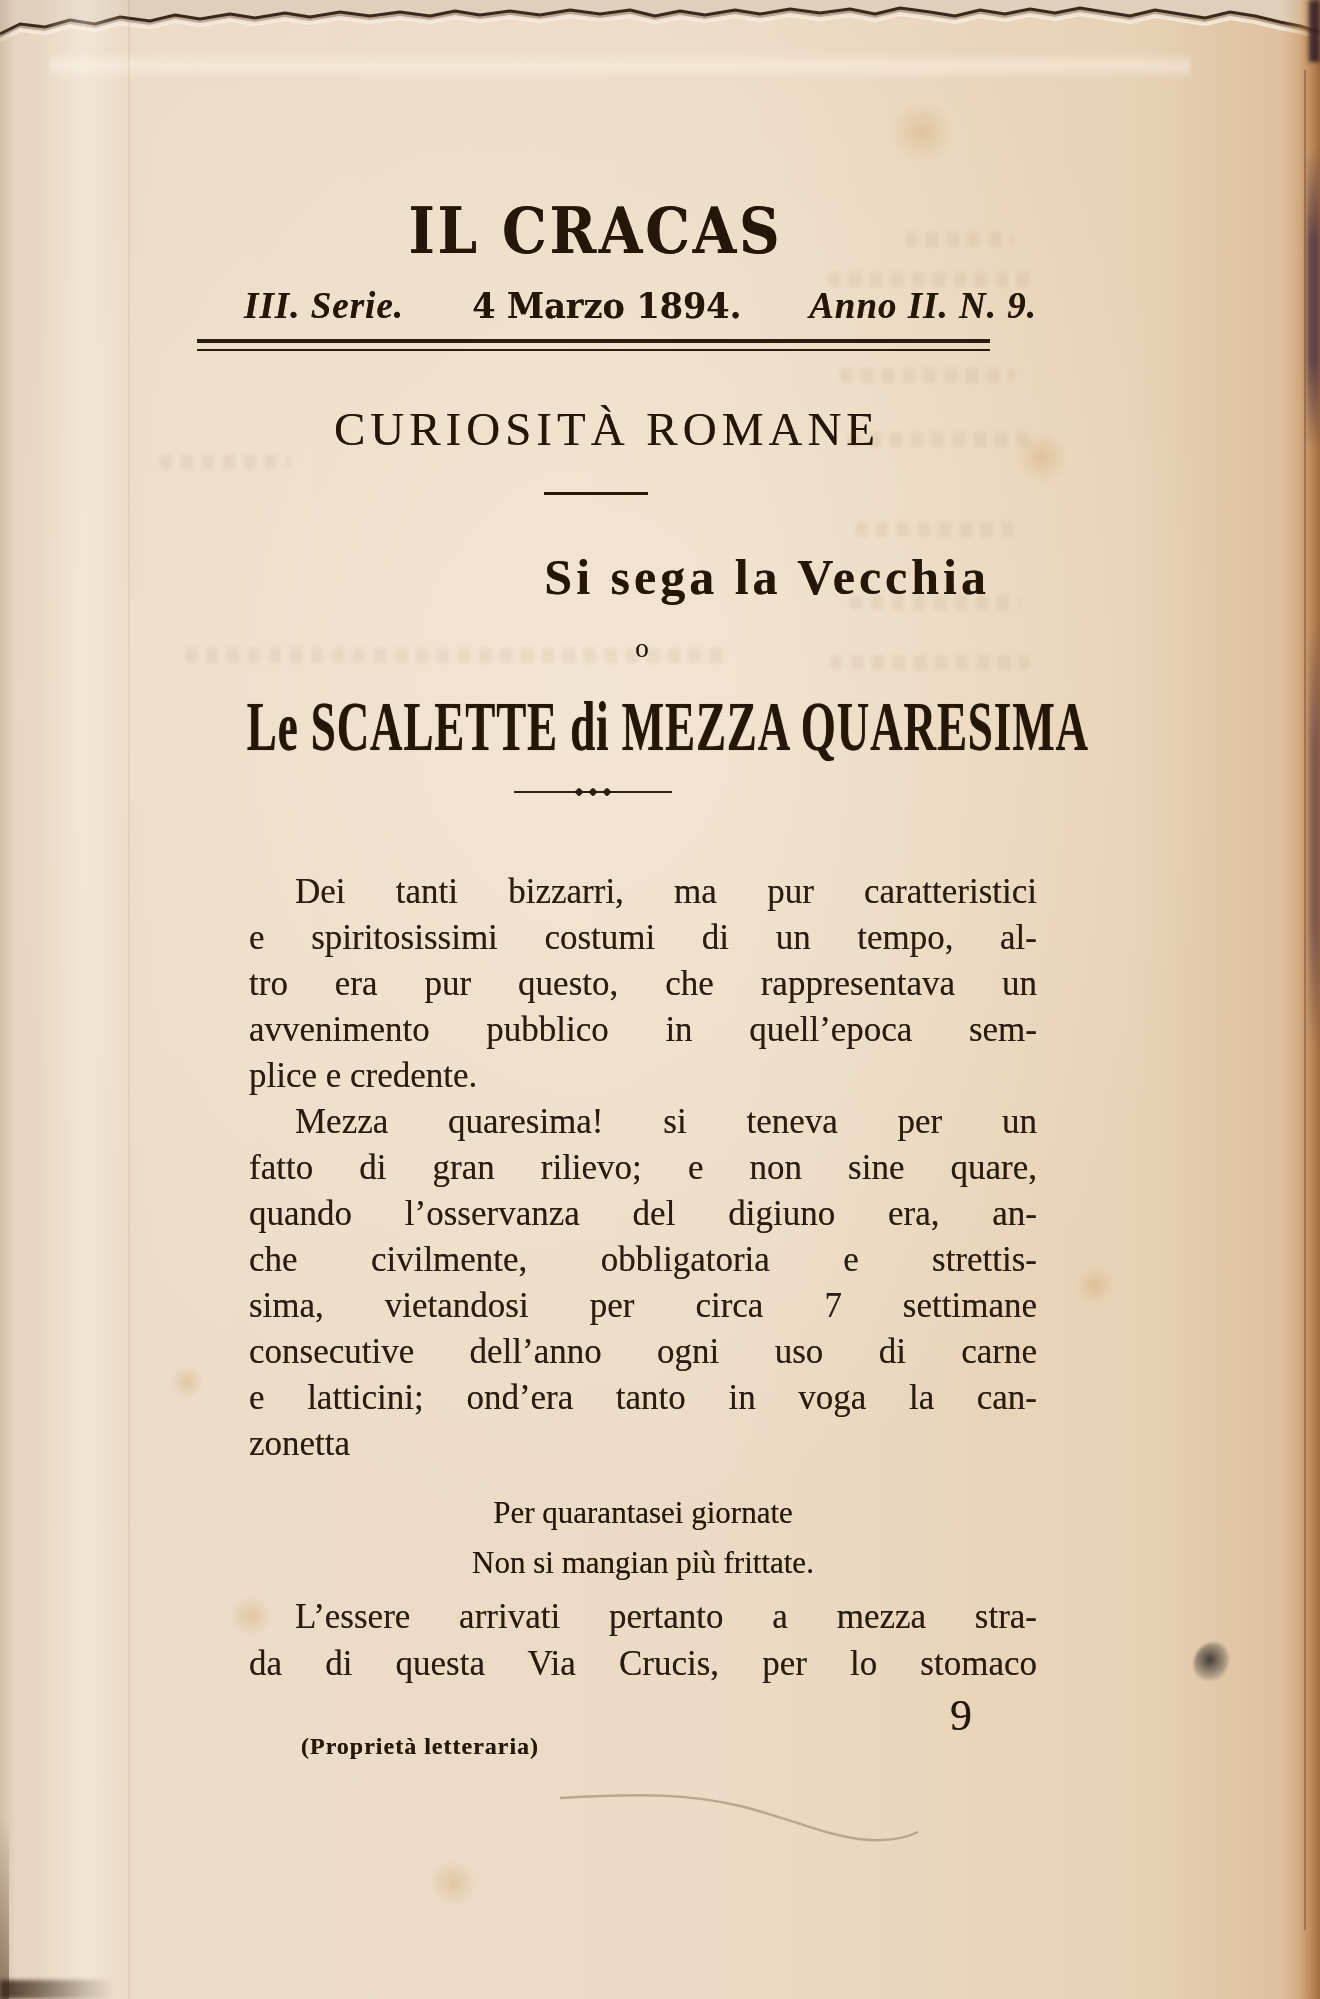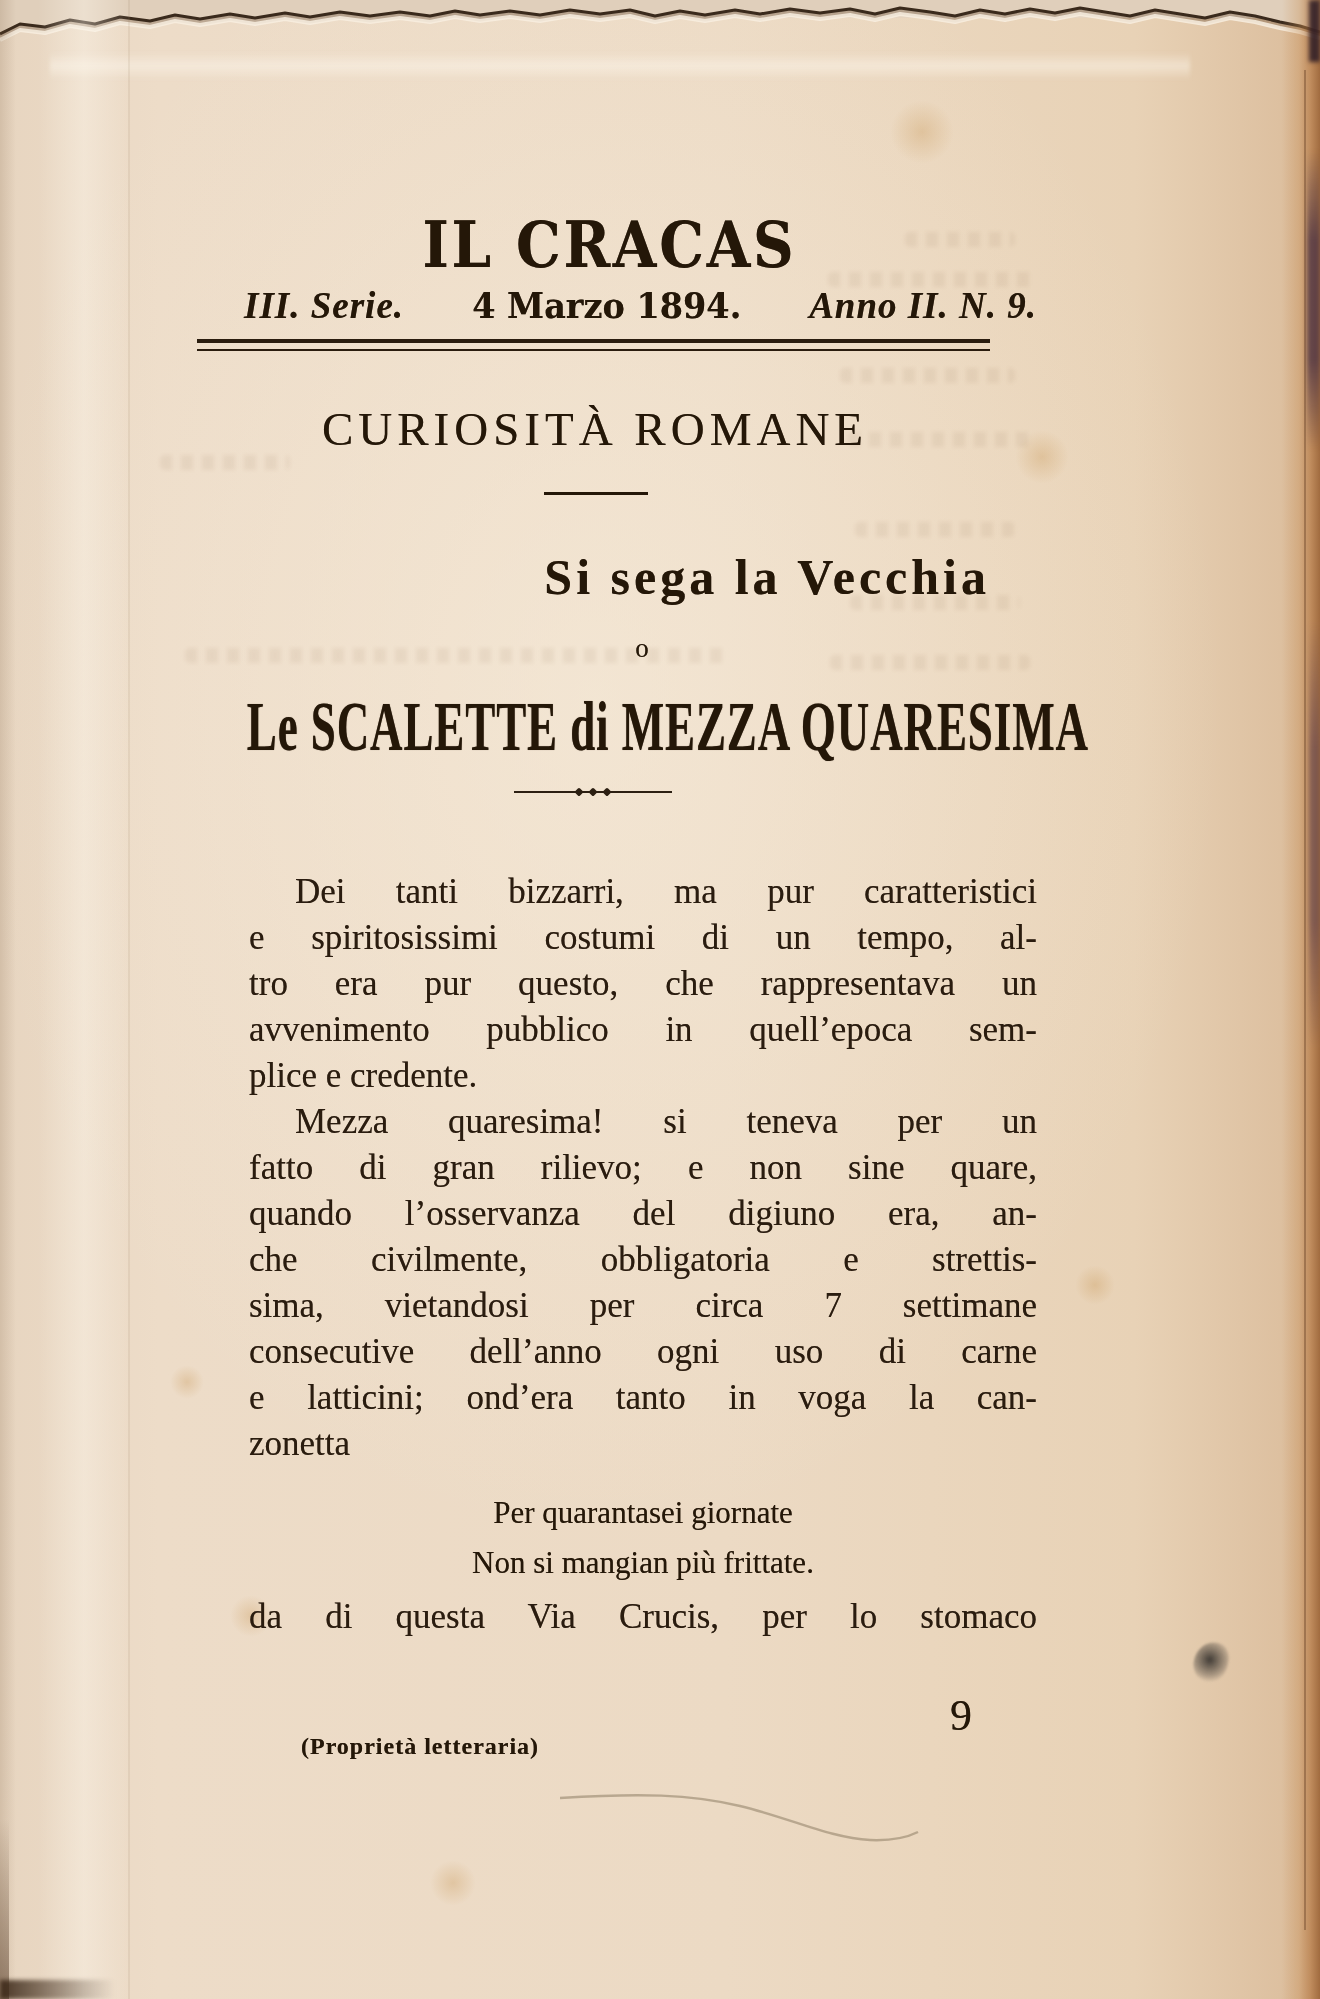--- a/index.html
+++ b/index.html
@@ -39,21 +39,21 @@
   
   .ink{position:absolute;color:#241708;text-shadow:0 0 .6px rgba(40,24,10,.65);margin-left:47px;}
   .mh-title{left:200px;top:196px;width:790px;text-align:center;
             font-family:"DejaVu Serif",serif;font-weight:bold;font-size:64px;line-height:70px;letter-spacing:3px;white-space:nowrap;}
   .mh-title span{display:inline-block;transform:scaleX(.88);transform-origin:50% 50%;}
   .mh-row{left:197px;top:283px;width:793px;display:flex;justify-content:space-between;align-items:baseline;font-size:37px;line-height:44px;}
   .mh-series,.mh-issue{font-style:italic;font-weight:bold;letter-spacing:1px;}
   .mh-date{font-family:"DejaVu Serif",serif;font-weight:bold;font-size:36px;}
   .mh-date span{display:inline-block;transform:scaleX(.93);transform-origin:50% 50%;}
   .double-rule{left:197px;top:339px;width:793px;height:6px;border-top:4px solid #2a1c0e;border-bottom:2px solid #2a1c0e;}
-  .sec-head{left:200px;top:403px;width:790px;text-align:center;font-size:47px;line-height:52px;letter-spacing:5px;white-space:nowrap;}
+  .sec-head{left:212px;top:403px;width:790px;text-align:center;font-size:47px;line-height:52px;letter-spacing:5px;white-space:nowrap;}
   .small-rule{left:544px;top:492px;width:104px;height:3px;background:#241708;}
   .art-sub{left:200px;top:549px;width:790px;text-align:right;font-weight:bold;font-size:50px;line-height:56px;letter-spacing:4px;white-space:nowrap;}
   .art-conn{left:200px;top:633px;width:790px;text-align:center;font-size:27px;line-height:30px;}
   .art-title{left:200px;top:694px;width:790px;text-align:center;font-weight:bold;font-size:50px;line-height:56px;letter-spacing:1px;white-space:nowrap;}
   .art-title span{display:inline-block;transform:scale(.9,1.38);transform-origin:50% 30%;}
   .divider{left:514px;top:791px;width:158px;height:2px;background:#2c1f12;}
   .divider i{position:absolute;top:-3px;width:8px;height:8px;background:#2c1f12;border-radius:2px;transform:rotate(45deg) scale(.8);}
   .divider .d1{left:61px;} .divider .d2{left:75px;} .divider .d3{left:89px;}
 
   .body-text{left:202px;width:788px;font-size:35px;line-height:46px;color:#2a1c0f;text-shadow:0 0 .5px rgba(42,28,15,.6);}
@@ -106,21 +106,21 @@
   <div class="dec ghost" style="left:855px;top:522px;width:160px;"></div>
   <div class="dec ghost" style="left:850px;top:595px;width:170px;"></div>
   <div class="dec ghost" style="left:185px;top:648px;width:540px;"></div>
   <div class="dec ghost" style="left:830px;top:655px;width:200px;"></div>
   <div class="dec blot"></div>
   <svg class="dec squiggle-svg" width="1320" height="1999" viewBox="0 0 1320 1999">
     <path d="M560,1798 C640,1793 690,1794 740,1806 C790,1818 830,1838 870,1840 C895,1841 910,1836 918,1832" fill="none" stroke="rgba(150,133,108,.6)" stroke-width="2.5"></path>
   </svg>
 
   <header>
-    <h1 class="ink mh-title" style="margin:14px;"><span>IL CRACAS</span></h1>
+    <h1 class="ink mh-title" style="margin:0;"><span>IL CRACAS</span></h1>
     <div class="ink mh-row">
       <span class="mh-series">III. Serie.</span>
       <span class="mh-date"><span>4 Marzo 1894.</span></span>
       <span class="mh-issue">Anno II. N. 9.</span>
     </div>
     <div class="dec double-rule" style="position:absolute;"></div>
   </header>
 
   <h2 class="ink sec-head" style="margin:0;font-weight:normal;">CURIOSITÀ ROMANE</h2>
   <div class="dec small-rule"></div>
@@ -151,20 +151,21 @@
     <div class="ln">e latticini; ond’era tanto in voga la can-</div>
     <div class="ln end">zonetta</div>
   </div>
 
   <div class="ink verse">
     <div>Per quarantasei giornate</div>
     <div>Non si mangian più frittate.</div>
   </div>
 
   <div class="ink body-text para3">
+    <div class="ln ind"><span>L’essere arrivati pertanto a </span><span class="it">mezza stra-</span></div>
     <div class="ln"><span class="it">da</span><span> di questa </span><span class="it">Via Crucis</span><span>, per lo stomaco</span></div>
   </div>
 
   <footer>
     <div class="ink foot-copy">(Proprietà letteraria)</div>
     <div class="ink foot-num">9</div>
   </footer>
 
 </div>
 

